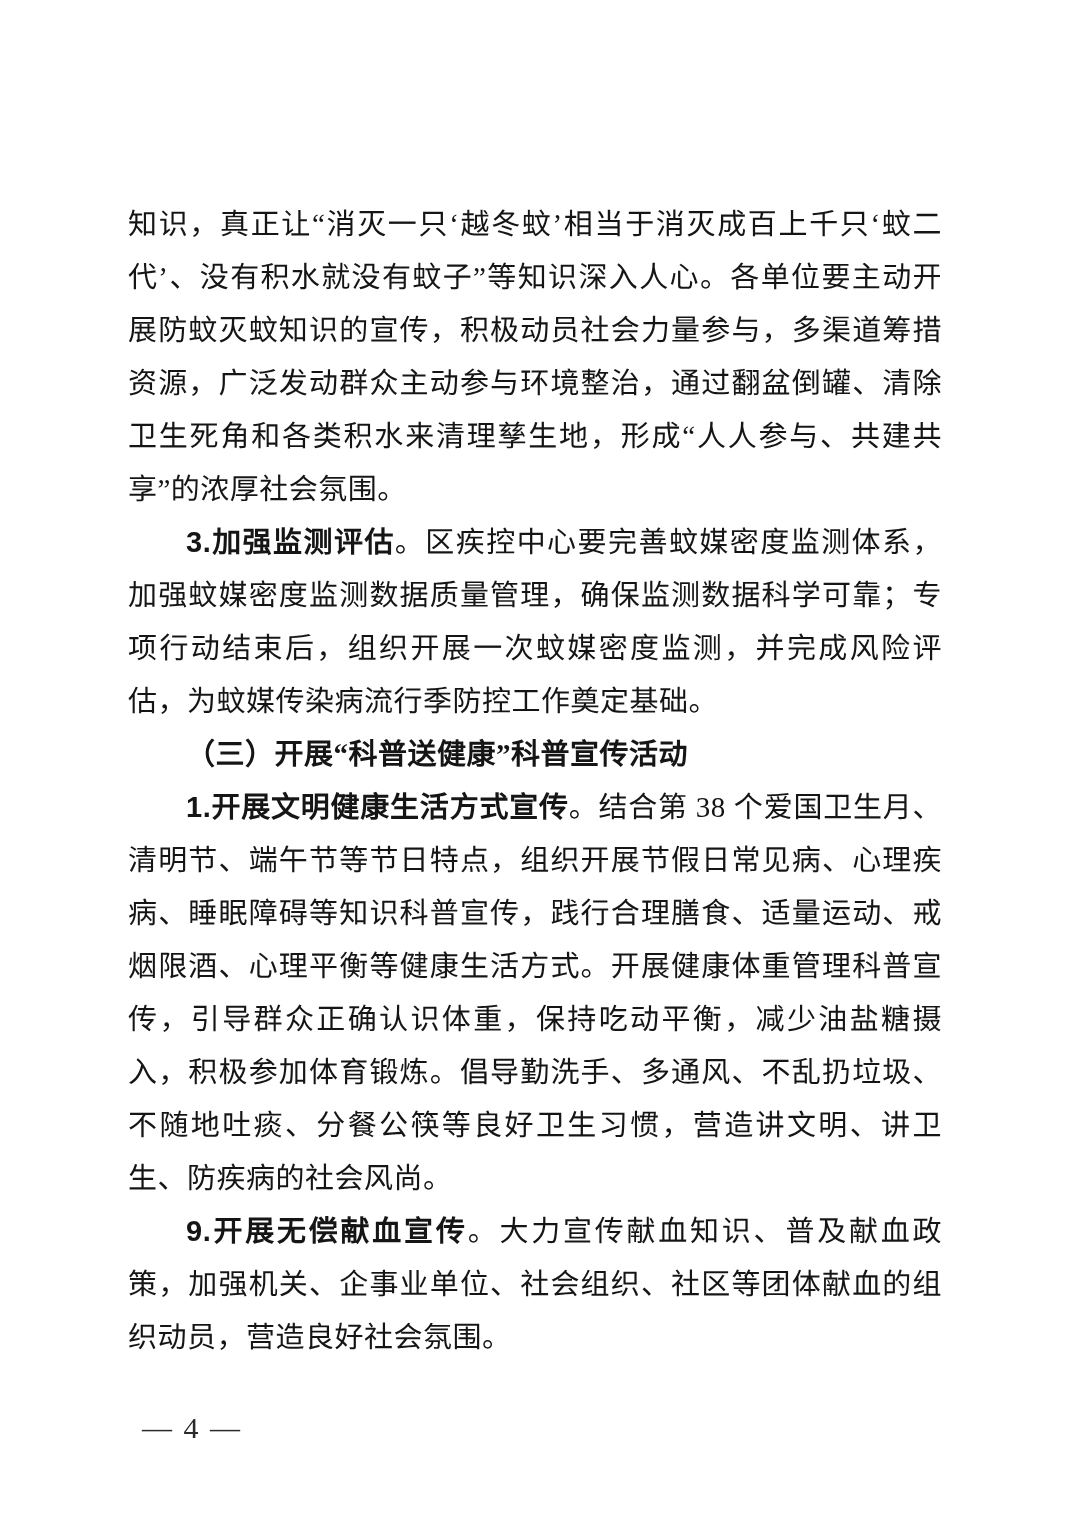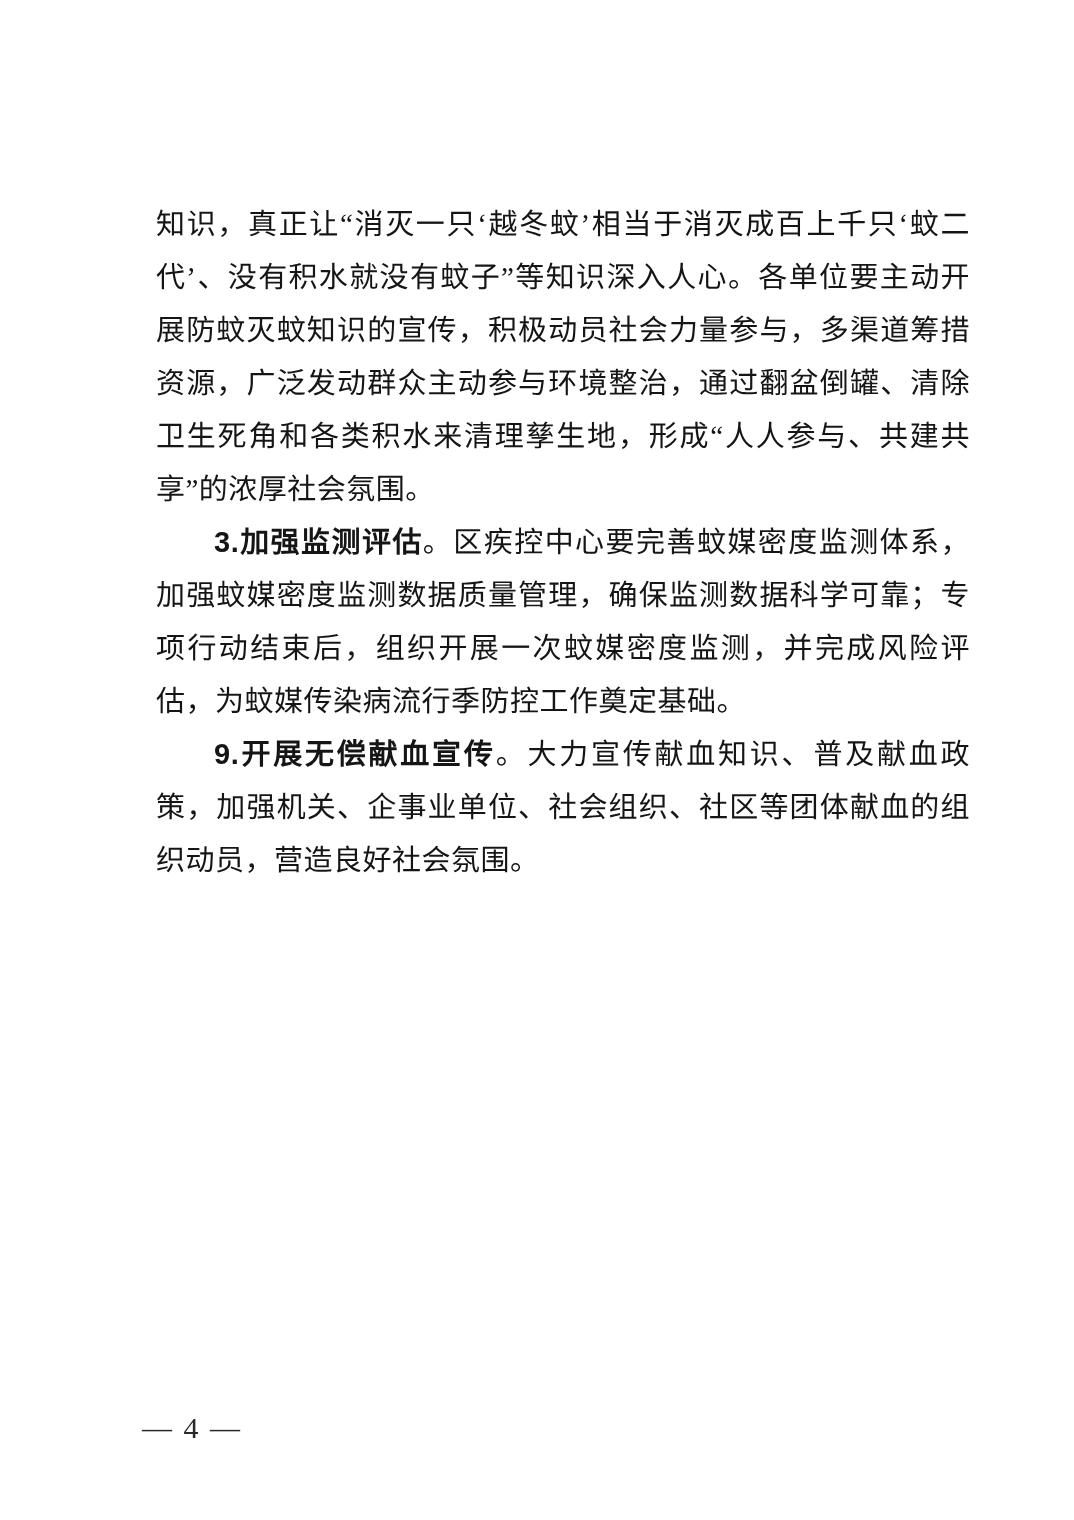--- a/index.html
+++ b/index.html
@@ -18,21 +18,21 @@
   .page {
     position: relative;
     width: 1074px;
     height: 1520px;
     background: #ffffff;
     overflow: hidden;
   }
 
   .doc-body {
     position: absolute;
-    left: 156px;
+    left: 128px;
     top: 198px;
     width: 814px;
   }
 
   .doc-body p {
     font-size: 29px;
     line-height: 53px;
     text-align: justify;
     text-justify: inter-ideograph;
     letter-spacing: 0.5px;
@@ -67,21 +67,23 @@
 <body>
 
 <div class="page">
 
   <div class="doc-body">
 
     <p><span>知识，真正让“消灭一只‘越冬蚊’相当于消灭成百上千只‘蚊二代’、没有积水就没有蚊子”等知识深入人心。各单位要主动开展防蚊灭蚊知识的宣传，积极动员社会力量参与，多渠道筹措资源，广泛发动群众主动参与环境整治，通过翻盆倒罐、清除卫生死角和各类积水来清理孳生地，形成“人人参与、共建共享”的浓厚社会氛围。</span></p>
 
     <p class="indent"><span class="run-bold">3.加强监测评估</span><span>。区疾控中心要完善蚊媒密度监测体系，加强蚊媒密度监测数据质量管理，确保监测数据科学可靠；专项行动结束后，组织开展一次蚊媒密度监测，并完成风险评估，为蚊媒传染病流行季防控工作奠定基础。</span></p>
 
+    <p class="indent section-heading"><span class="run-bold">（三）开展“科普送健康”科普宣传活动</span></p>
 
+    <p class="indent"><span class="run-bold">1.开展文明健康生活方式宣传</span><span>。结合第 38 个爱国卫生月、清明节、端午节等节日特点，组织开展节假日常见病、心理疾病、睡眠障碍等知识科普宣传，践行合理膳食、适量运动、戒烟限酒、心理平衡等健康生活方式。开展健康体重管理科普宣传，引导群众正确认识体重，保持吃动平衡，减少油盐糖摄入，积极参加体育锻炼。倡导勤洗手、多通风、不乱扔垃圾、不随地吐痰、分餐公筷等良好卫生习惯，营造讲文明、讲卫生、防疾病的社会风尚。</span></p>
 
     <p class="indent"><span class="run-bold">9.开展无偿献血宣传</span><span>。大力宣传献血知识、普及献血政策，加强机关、企事业单位、社会组织、社区等团体献血的组织动员，营造良好社会氛围。</span></p>
 
   </div>
 
   <div class="page-footer">— 4 —</div>
 
 </div>
 
 </body></html>

